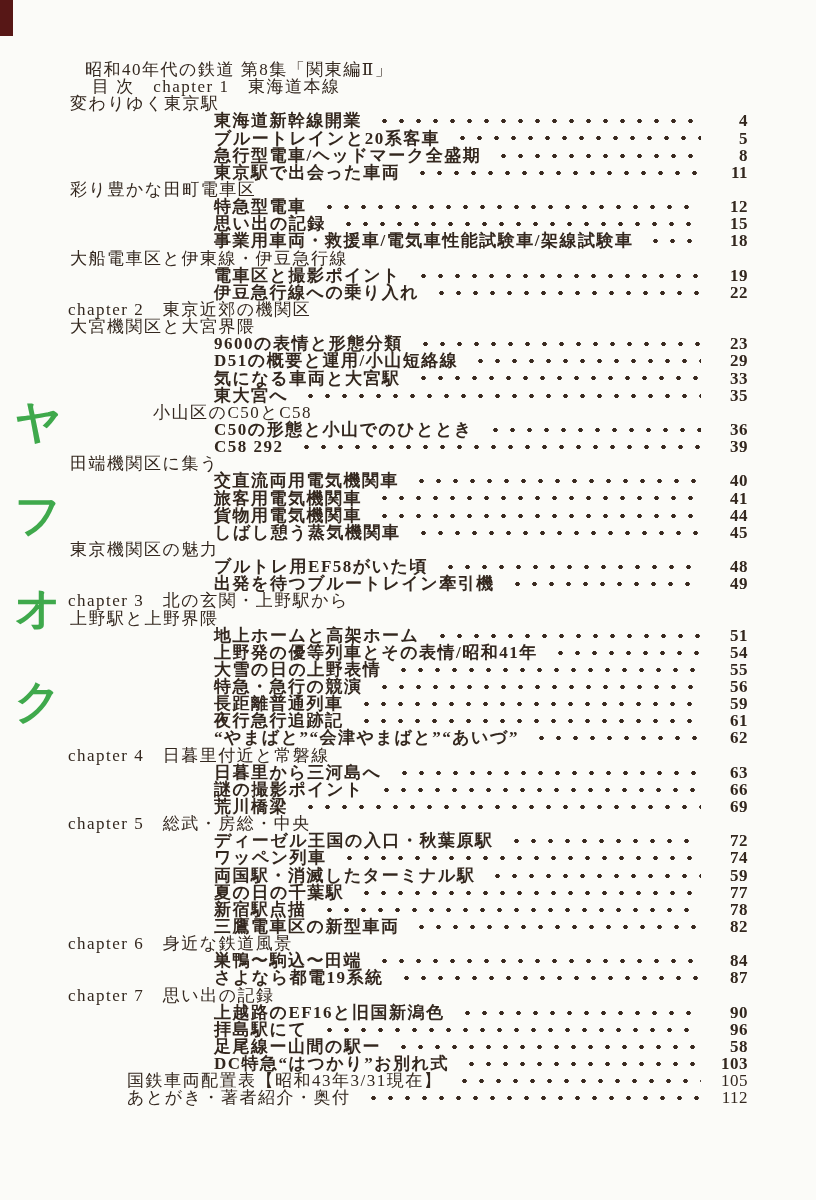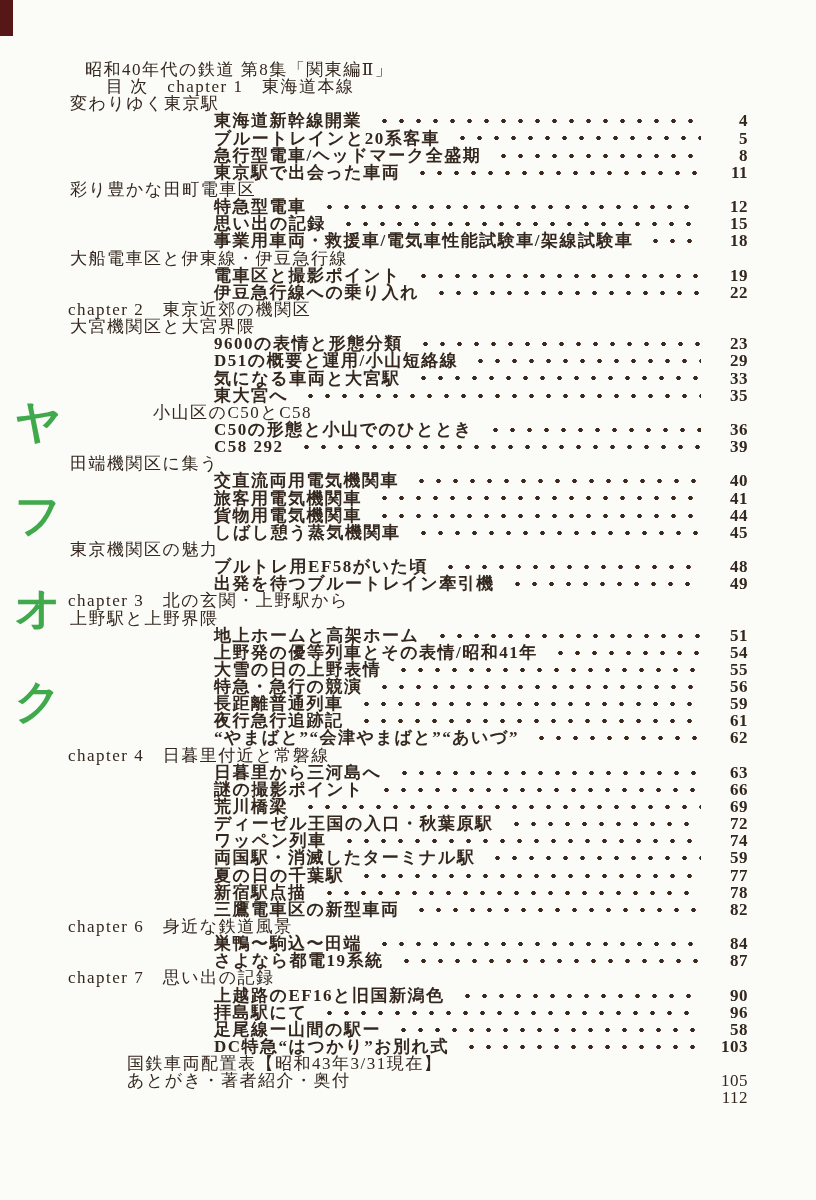--- a/index.html
+++ b/index.html
@@ -38,26 +38,26 @@
   .dots{
     flex:1 1 auto;
     margin-left:10px;margin-right:7px;
     background-image:radial-gradient(circle,#39291f 2px,rgba(0,0,0,0) 2.4px);
     background-size:17px 10px;
     background-repeat:repeat-x;
     background-position:4px 55%;
   }
   .pg{flex:0 0 40px;text-align:right;letter-spacing:0.5px;}
   .lv-title{padding-left:85px;}
-  .lv-toch{padding-left:92px;margin-left:14px;}
+  .lv-toch{padding-left:92px;}
   .lv-chapter{padding-left:68px;}
   .lv-sec{padding-left:70px;}
   .lv-sec2{padding-left:153px;text-align:center;}
   .lv-item{padding-left:214px;font-weight:bold;}
-  .lv-back{padding-left:127px;flex-direction:column;}
+  .lv-back{padding-left:127px;}
 </style>
 </head>
 <body>
 
 <div class="scan">
   <div class="corner-mark"></div>
 
   <div class="watermark" style="color: rgb(63, 169, 76);">
       <span>ヤ</span>
       <span>フ</span>
@@ -254,20 +254,23 @@
         <div class="row lv-item">
           <span class="lab">謎の撮影ポイント</span>
           <span class="dots"></span>
           <span class="pg">66</span>
         </div>
         <div class="row lv-item">
           <span class="lab">荒川橋梁</span>
           <span class="dots"></span>
           <span class="pg">69</span>
         </div>
+        <div class="row lv-chapter">
+          <span class="lab">chapter 5　総武・房総・中央</span>
+        </div>
         <div class="row lv-item">
           <span class="lab">ディーゼル王国の入口・秋葉原駅</span>
           <span class="dots"></span>
           <span class="pg">72</span>
         </div>
         <div class="row lv-item">
           <span class="lab">ワッペン列車</span>
           <span class="dots"></span>
           <span class="pg">74</span>
         </div>

